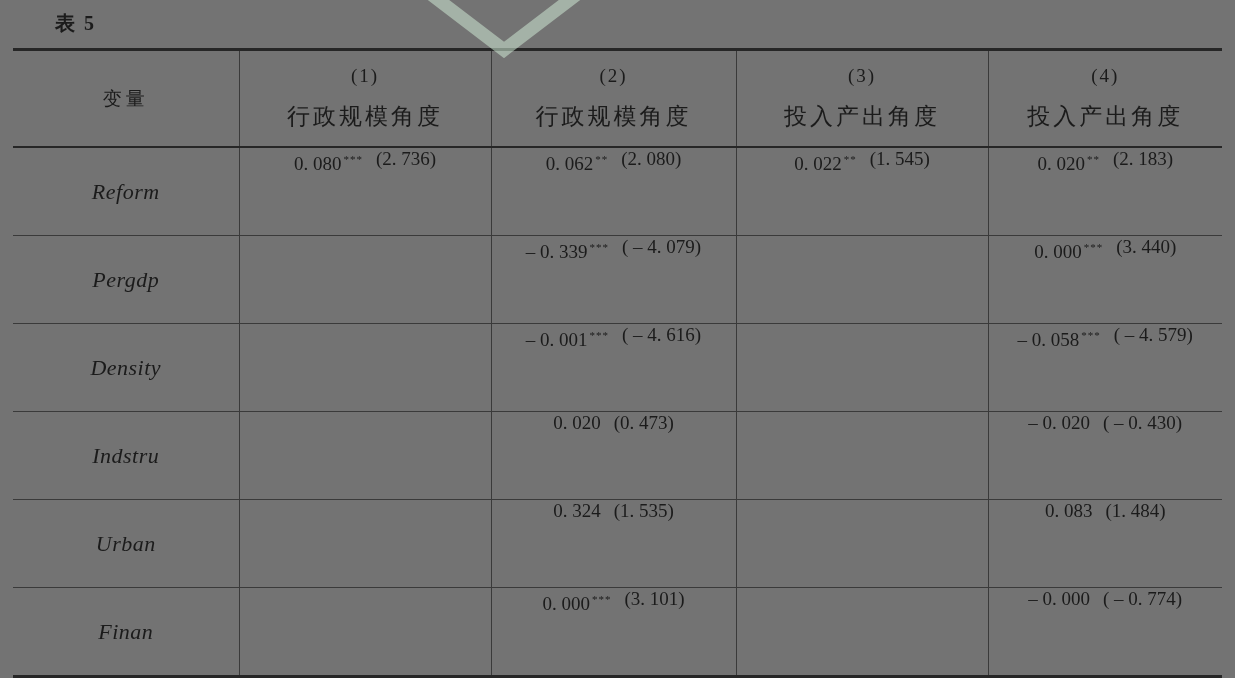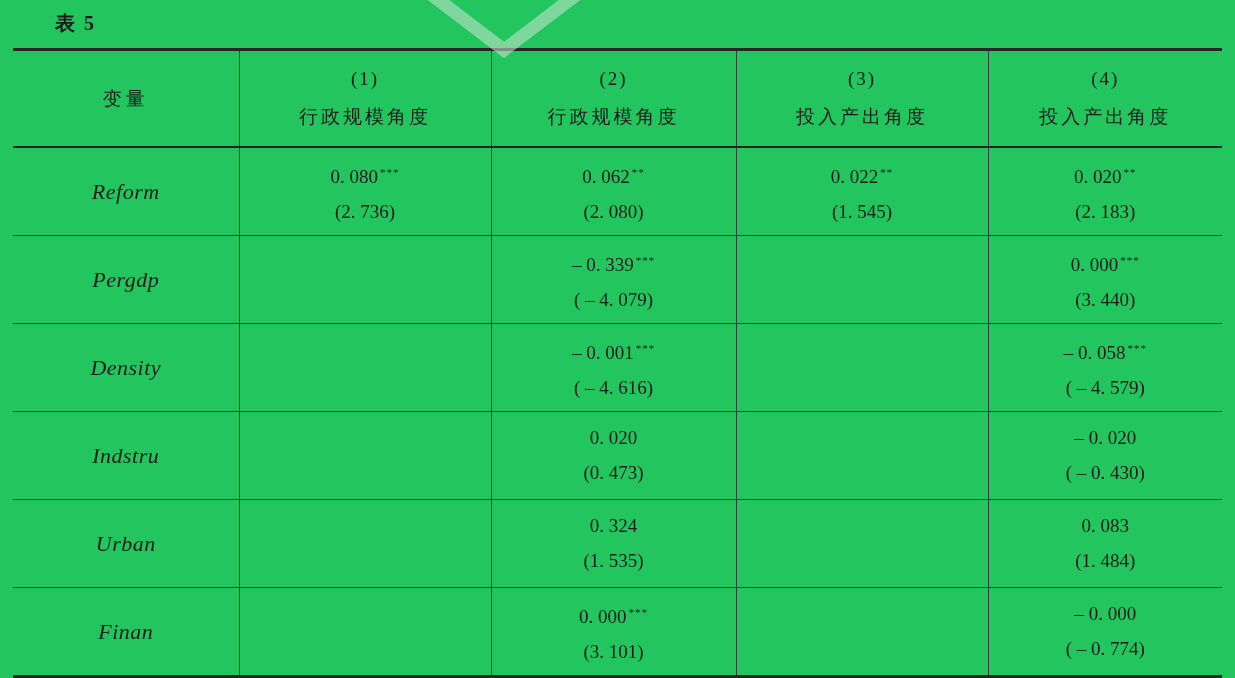--- a/index.html
+++ b/index.html
@@ -7,21 +7,21 @@
     padding: 0;
     background: #fcfcfb;
     font-family: "Liberation Serif", "DejaVu Serif", serif;
     color: #1b1b1b;
   }
   .page {
     position: relative;
     width: 1235px;
     height: 678px;
     overflow: hidden;
-    background: #22c55e;
+    background: #737373;
   }
   .watermark {
     position: absolute;
     top: -6px;
     left: 418px;
     width: 180px;
     height: 64px;
     opacity: 0.55;
     pointer-events: none;
   }
@@ -62,35 +62,35 @@
   .reg-table th:first-child, .reg-table td:first-child { border-left: none; }
   .reg-table th:last-child,  .reg-table td:last-child  { border-right: none; }
   .reg-table thead th { border-bottom: 2.5px solid #262626; height: 95px; }
   .reg-table tbody td { height: 87px; }
   .col-num {
     font-size: 19px;
     letter-spacing: 2px;
     margin-bottom: 14px;
   }
   .col-name {
-    font-size: 19px;
+    font-size: 23px;
     letter-spacing: 3px;
   }
   .var-head {
     font-size: 19px;
     letter-spacing: 4px;
   }
   .var-label {
     font-style: italic;
     font-size: 22px;
     letter-spacing: 0.5px;
   }
   .cell-stack {
     display: flex;
-    flex-direction: column;
+    flex-direction: row;
     justify-content: center;
     gap: 13px;
     height: 100%;
   }
   .coef-line, .t-line {
     font-size: 19px;
     line-height: 22px;
     white-space: pre;
   }
   .coef-line sup {

